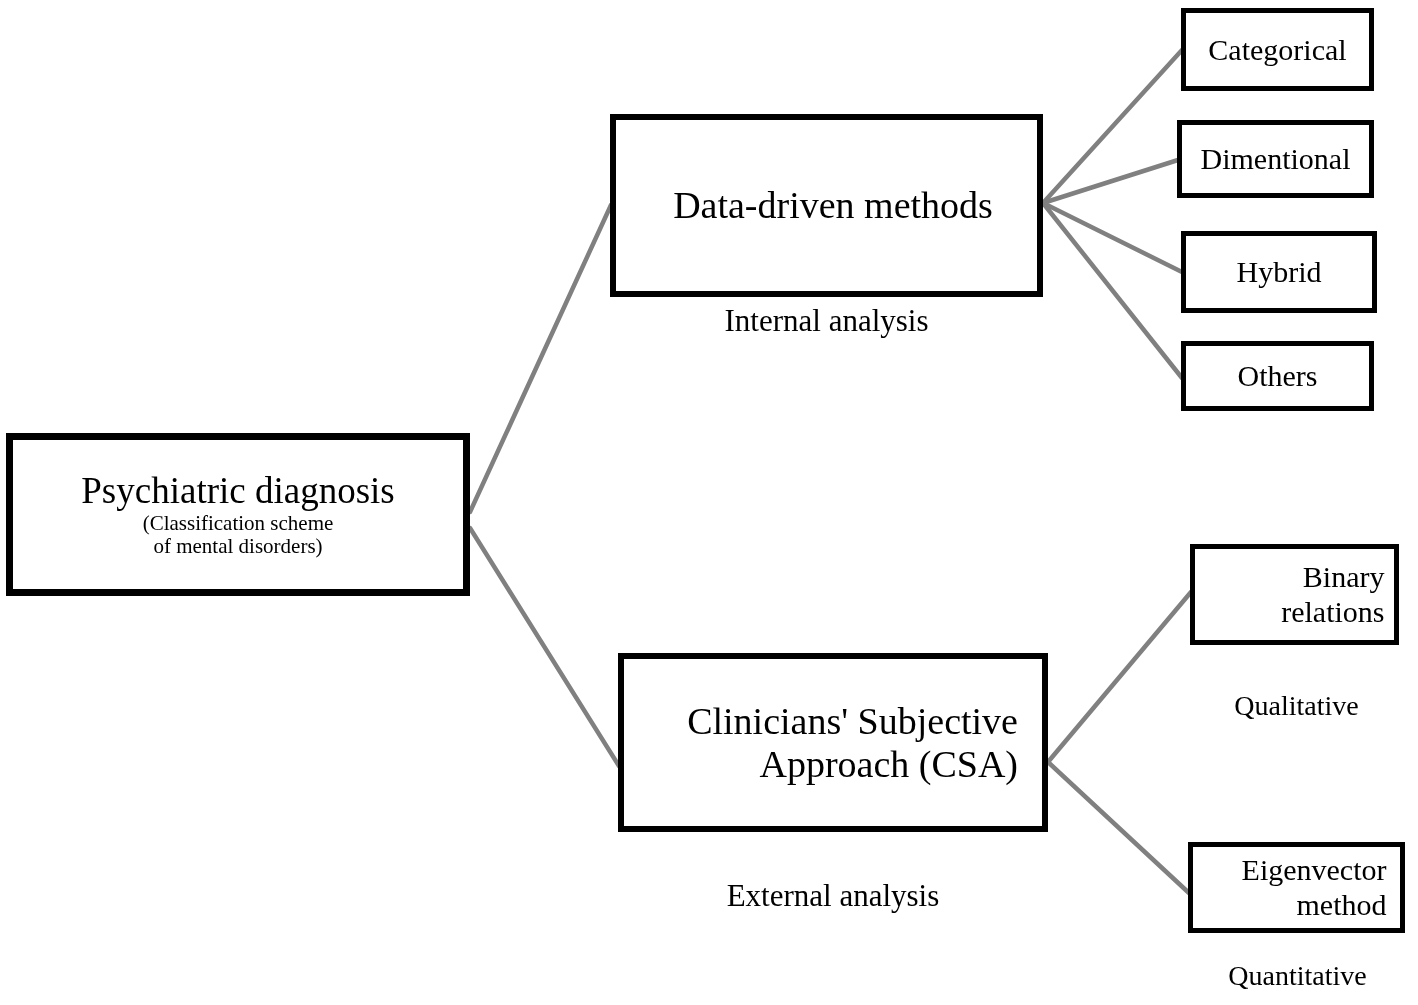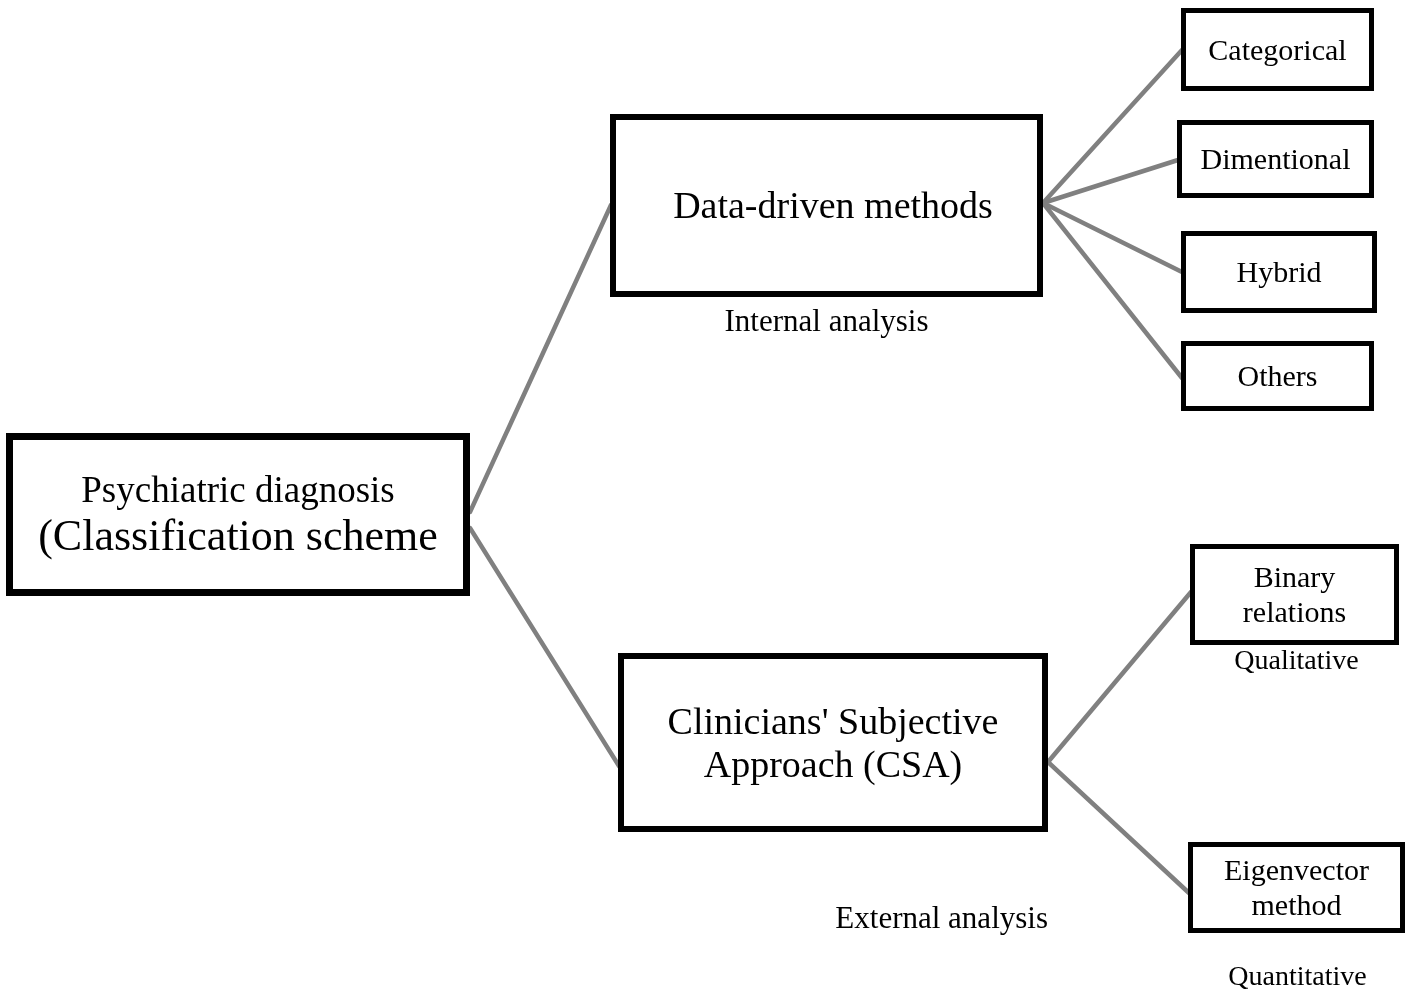--- a/index.html
+++ b/index.html
@@ -27,21 +27,21 @@
   }
   .node {
     position: absolute;
     box-sizing: border-box;
     background: #ffffff;
     border: 6px solid #000000;
     display: flex;
     flex-direction: column;
     align-items: center;
     justify-content: center;
-    text-align: center;
+    text-align: right;
     line-height: 1.12;
     z-index: 2;
   }
   .node.thick {
     border-width: 7px;
   }
   .node.leaf {
     border-width: 5px;
   }
   .node .title {
@@ -58,21 +58,21 @@
   }
 
   
   #node-root {
     left: 6px;
     top: 433px;
     width: 464px;
     height: 163px;
   }
   #node-root .title   { font-size: 37px; }
-  #node-root .subtitle{ font-size: 44px; }
+  #node-root .subtitle{ font-size: 21px; }
 
   
   #node-datadriven {
     left: 610px;
     top: 114px;
     width: 433px;
     height: 183px;
   }
   #node-datadriven .title    { font-size: 38px; margin-left: 13px; }
   #node-datadriven .subtitle { font-size: 30px; margin-top: 2px; }
@@ -106,28 +106,27 @@
     z-index: 2;
   }
   #caption-internal {
     left: 610px;
     top: 303px;
     width: 433px;
     font-size: 31px;
   }
   #caption-external {
     left: 618px;
-    top: 900px;
+    top: 878px;
     width: 430px;
     font-size: 31px;
-    text-align: right;
   }
   #caption-qualitative {
     left: 1190px;
-    top: 644px;
+    top: 690px;
     width: 213px;
     font-size: 28px;
   }
   #caption-quantitative {
     left: 1188px;
     top: 960px;
     width: 219px;
     font-size: 28px;
   }
 </style>
@@ -149,20 +148,21 @@
       <line x1="1043" y1="203" x2="1182" y2="378"></line>
 
       <line x1="1048" y1="762" x2="1191" y2="592"></line>
       <line x1="1048" y1="762" x2="1189" y2="893"></line>
     </g>
   </svg>
 
   <div class="node thick" id="node-root">
     <span class="title">Psychiatric diagnosis</span>
     <span class="subtitle">(Classification scheme</span>
+    <span class="subtitle">of mental disorders)</span>
   </div>
 
   <div class="node" id="node-datadriven">
     <span class="title">Data-driven methods</span>
   </div>
   <div class="caption" id="caption-internal">Internal analysis</div>
 
   <div class="node leaf" id="node-categorical">
     <span class="title">Categorical</span>
   </div>

